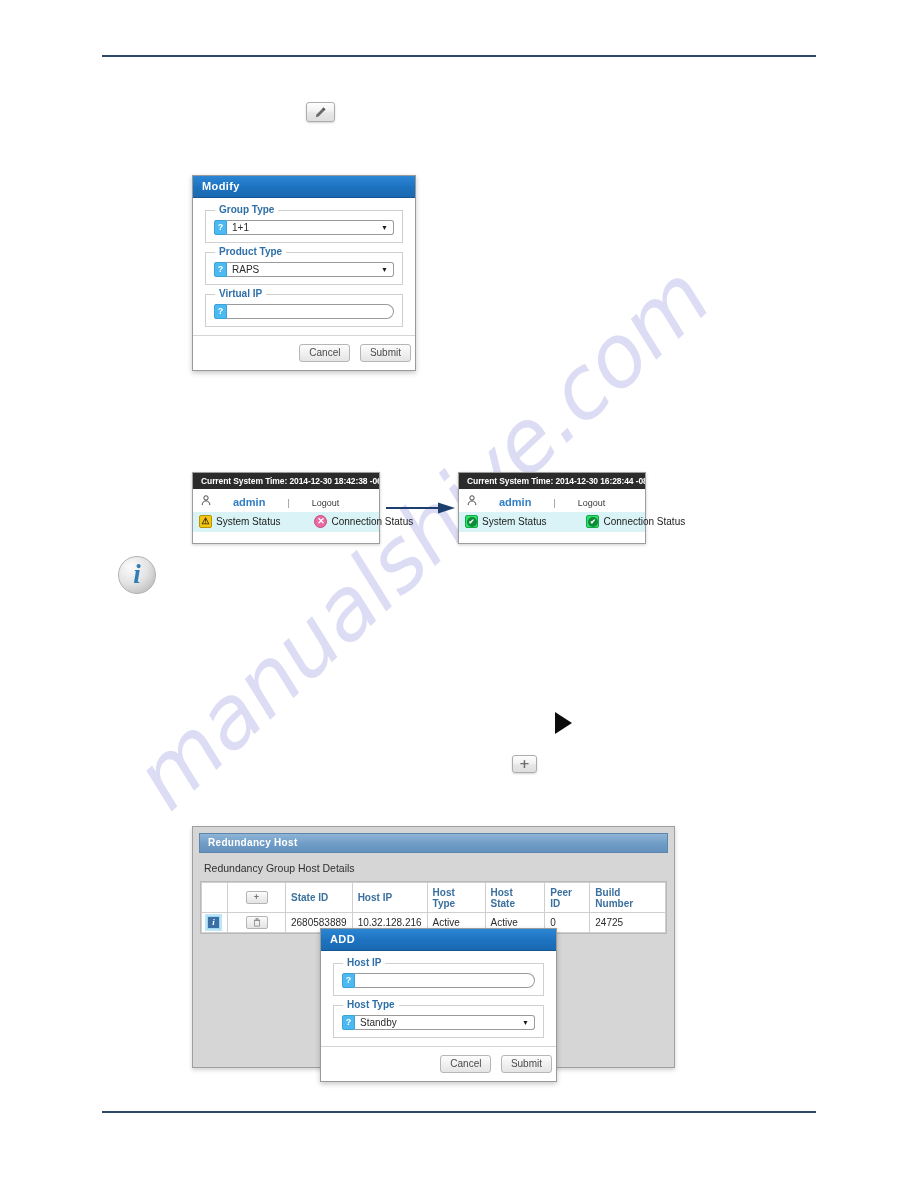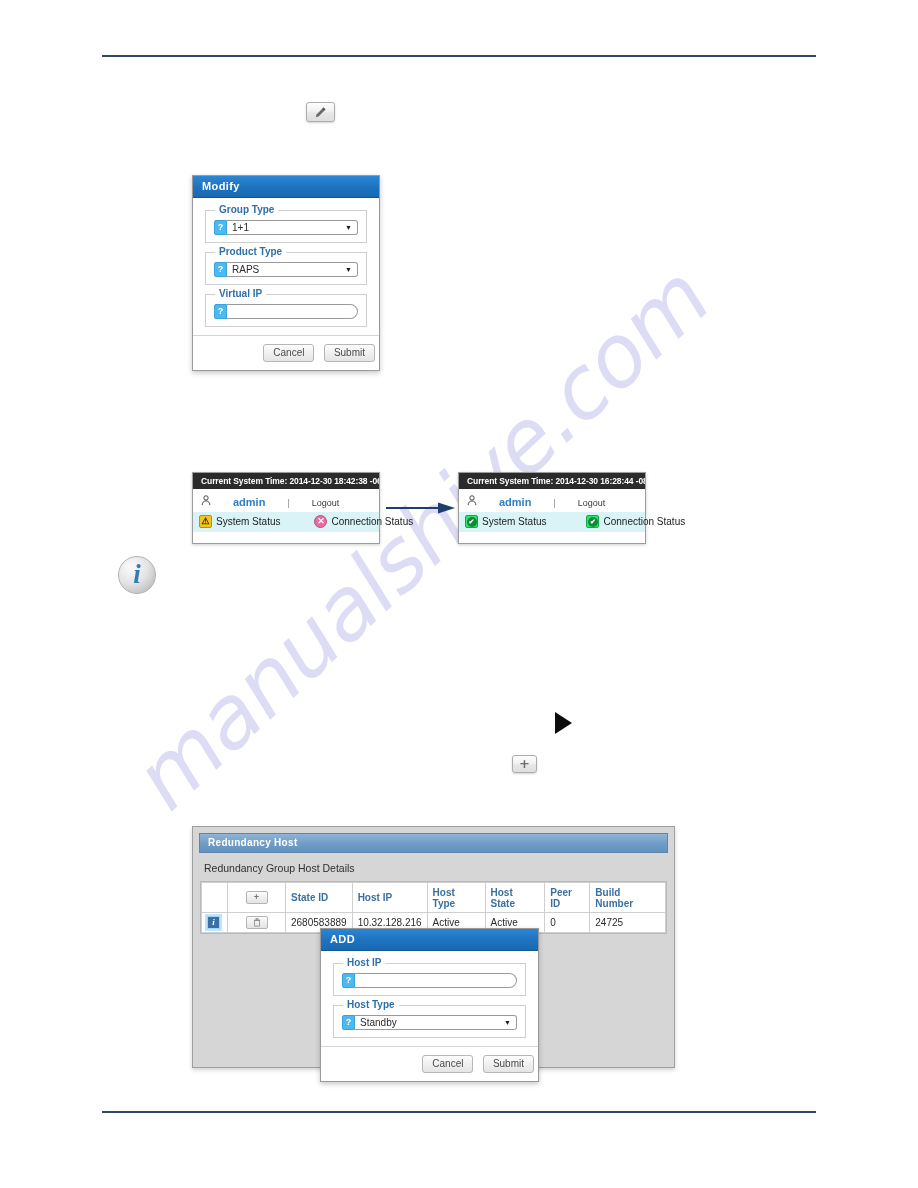--- a/index.html
+++ b/index.html
@@ -201,21 +201,21 @@
   .ctl.sel { border-radius: 0 3px 3px 0; justify-content: space-between; }
   .ctl .caret {
     font-size: 7px;
     color: #1c1c1c;
     line-height: 1;
     padding-right: 1px;
   }
   .ctl .val { line-height: 1; }
 
   
-  #modify-dlg { left: 192px; top: 175px; width: 188px; }
+  #modify-dlg { left: 192px; top: 175px; width: 224px; }
   #modify-dlg .dlg-body { padding: 12px 12px 6px 12px; }
 
   
   .status-card {
     position: absolute;
     background: #ffffff;
     border: 1px solid #9d9d9d;
     box-shadow: 0 1px 3px rgba(0,0,0,0.2);
     z-index: 6;
   }
@@ -342,21 +342,21 @@
     box-shadow: 0 0 0 2px #bfe6f7;
     color: #ffffff;
     font-family: "Liberation Serif", serif;
     font-size: 9px;
     font-weight: bold;
     font-style: italic;
     line-height: 1;
   }
 
   
-  #add-dlg { left: 320px; top: 928px; width: 219px; }
+  #add-dlg { left: 320px; top: 928px; width: 237px; }
   #add-dlg .dlg-body { padding: 12px 12px 6px 12px; }
 </style>
 </head>
 <body>
 
 <div class="rule" id="rule-top"></div>
 <div class="rule" id="rule-bottom"></div>
 
 <div class="ui-btn" id="edit-btn">
   <svg width="13" height="13" viewBox="0 0 16 16">

